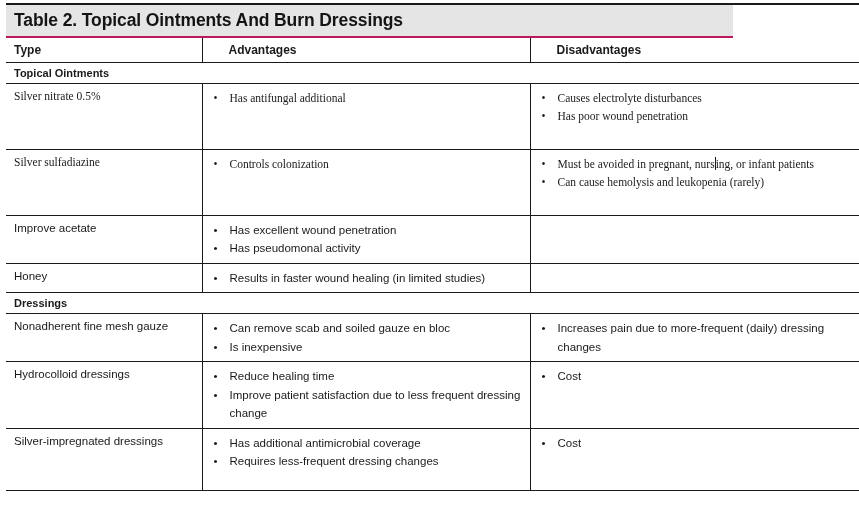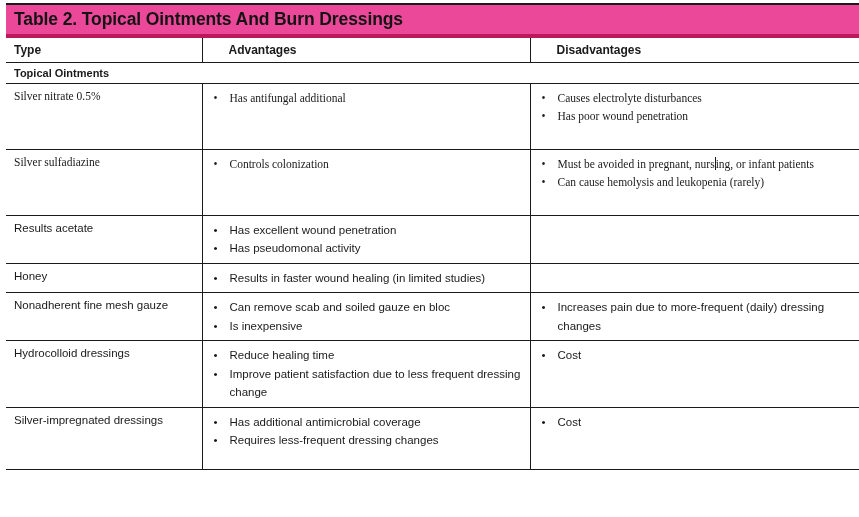--- a/index.html
+++ b/index.html
@@ -25,28 +25,28 @@
 
   
   .top-rule {
     height: 2px;
     background: #1a1a1a;
     width: 853px;
     margin: 3px 0 0 3px;
   }
 
   .title-bar {
-    background: #ec4899;
-    width: 853px;
+    background: #e5e5e5;
+    width: 727px;
     height: 33px;
     margin-left: 3px;
     display: flex;
     align-items: center;
     box-sizing: border-box;
-    border-bottom: 4px solid #be185d;
+    border-bottom: 2px solid #be185d;
   }
   .title-text {
     font-size: 17.5px;
     font-weight: bold;
     letter-spacing: -0.1px;
     padding-left: 8px;
     color: #141414;
     white-space: nowrap;
   }
 
@@ -188,40 +188,43 @@
         </td>
         <td class="sep-l">
           <ul class="blist">
             <li><span class="bullet">•</span><span>Must be avoided in pregnant, nurs</span><span class="caret"></span><span>ing, or infant patients</span></li>
             <li><span class="bullet">•</span><span>Can cause hemolysis and leukopenia (rarely)</span></li>
           </ul>
         </td>
       </tr>
 
       <tr class="h-mid">
-        <td class="type-cell">Results acetate</td>
+        <td class="type-cell">Improve acetate</td>
         <td class="sep-l">
           <ul class="blist">
             <li><span class="bullet">•</span><span>Has excellent wound penetration</span></li>
             <li><span class="bullet">•</span><span>Has pseudomonal activity</span></li>
           </ul>
         </td>
         <td class="sep-l"></td>
       </tr>
 
       <tr class="h-short">
         <td class="type-cell">Honey</td>
         <td class="sep-l">
           <ul class="blist">
             <li><span class="bullet">•</span><span>Results in faster wound healing (in limited studies)</span></li>
           </ul>
         </td>
         <td class="sep-l"></td>
       </tr>
 
+      <tr class="section">
+        <td colspan="3">Dressings</td>
+      </tr>
 
       <tr class="h-tall">
         <td class="type-cell">Nonadherent fine mesh gauze</td>
         <td class="sep-l">
           <ul class="blist">
             <li><span class="bullet">•</span><span>Can remove scab and soiled gauze en bloc</span></li>
             <li><span class="bullet">•</span><span>Is inexpensive</span></li>
           </ul>
         </td>
         <td class="sep-l">

